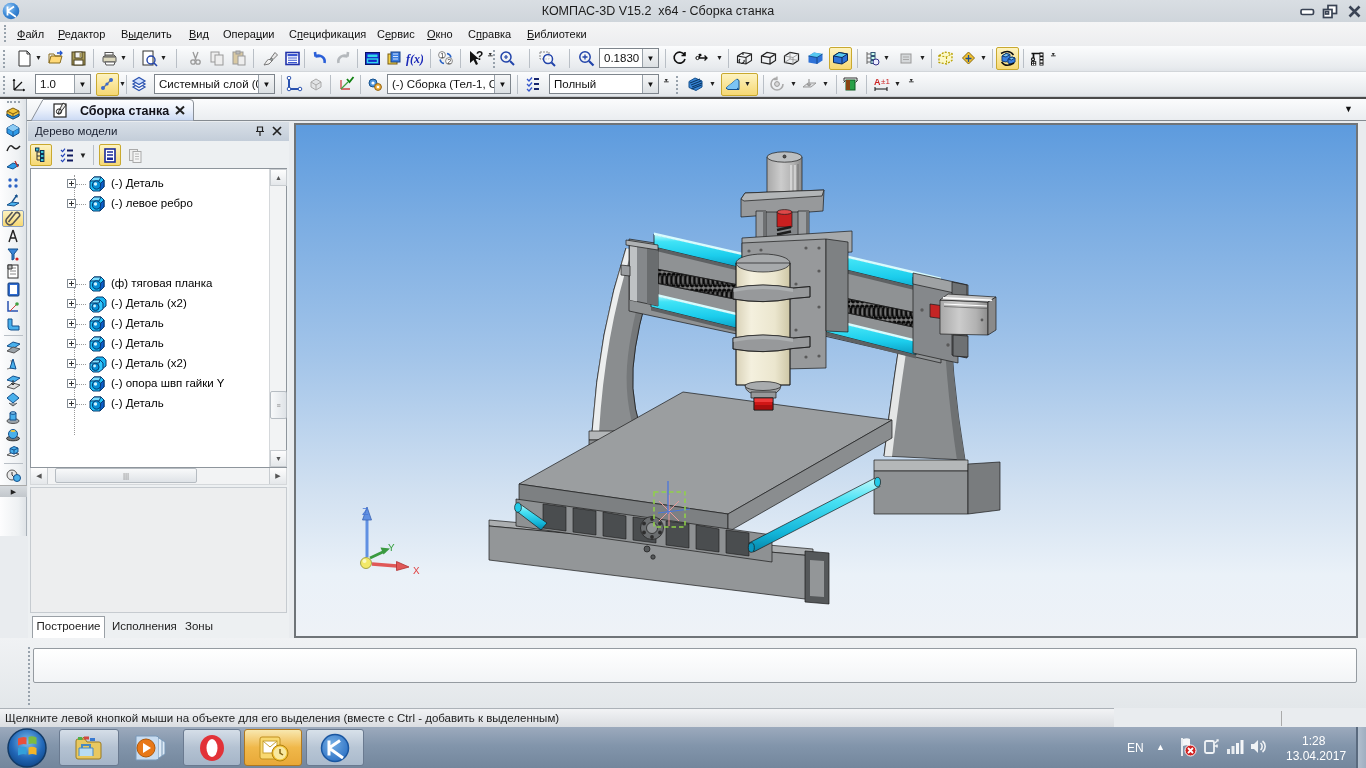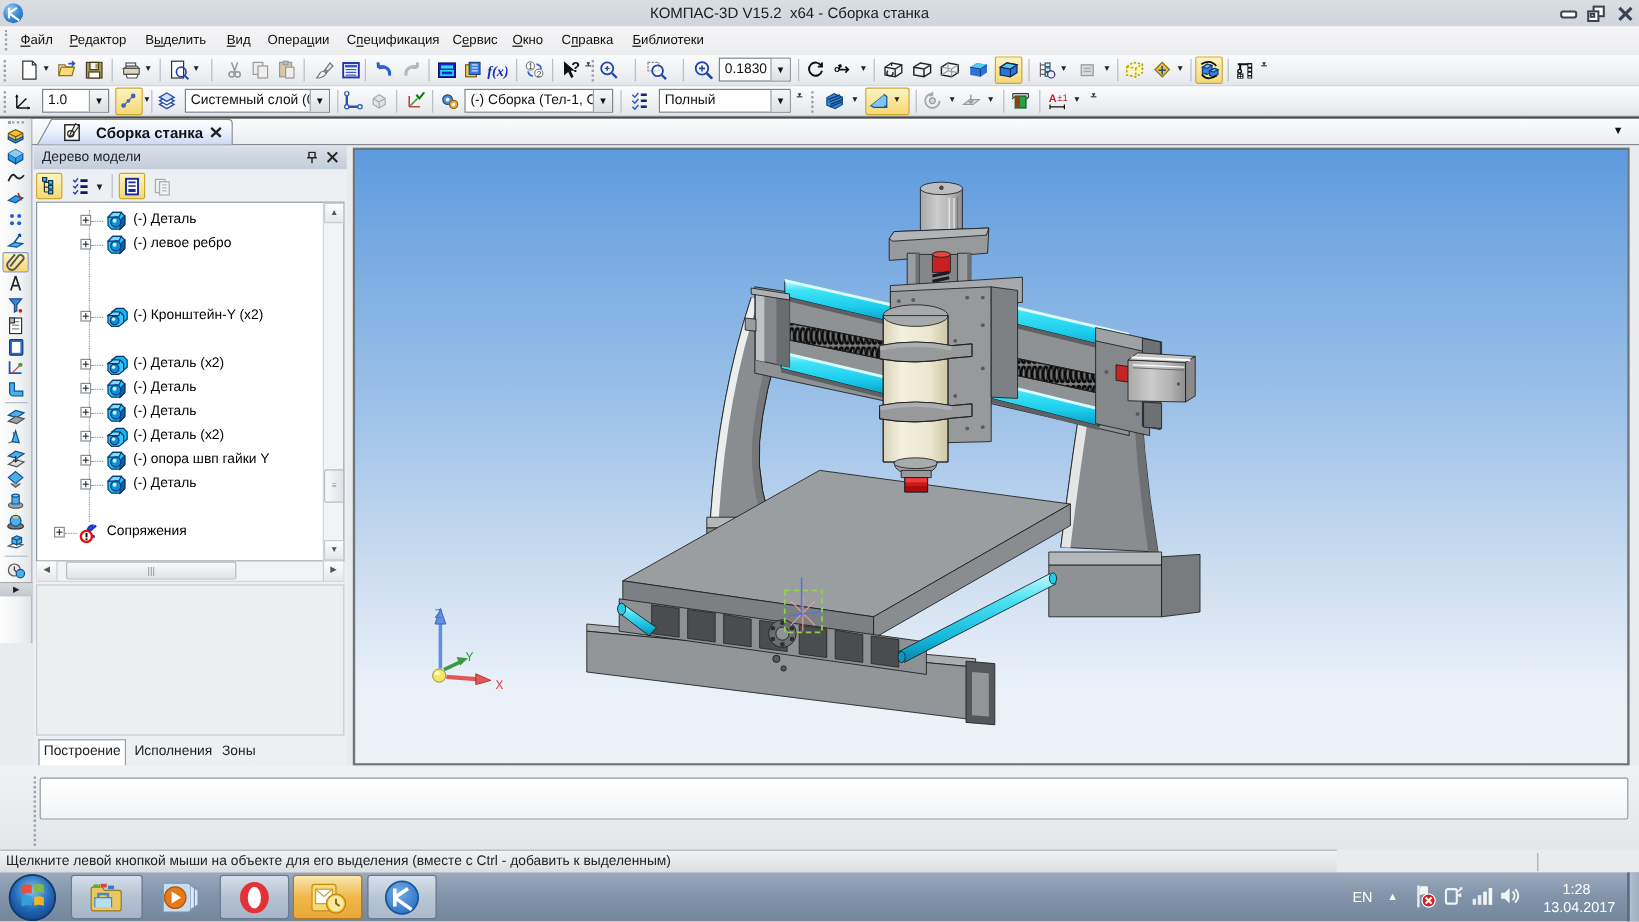--- a/index.html
+++ b/index.html
@@ -676,38 +676,34 @@
           </div>
 <div style="position:absolute;left:56px;top:0px"><svg width="20" height="20" viewBox="0 0 20 20" style="">
               <path d="M3 7 l4 -4 7 0 3 3 0 7 -4 4 -7 0 -3 -3 z" fill="#22C2F8" stroke="#063a70"></path>
               <path d="M3 7 l4 -4 7 0 -2 4 z" fill="#7ADEFF" stroke="#063a70"></path>
               <path d="M17 6 l0 7 -4 4 0 -7 z" fill="#0C5CC8" stroke="#063a70"></path>
               <circle cx="9.5" cy="11" r="4.2" fill="#0890d8" stroke="#063a70"></circle>
               <circle cx="8.5" cy="10" r="1.7" fill="#c8f0ff"></circle>
             </svg></div>
 <div style="position:absolute;left:80px;top:3px;font-size:11.5px;color:#000;white-space:nowrap">(-) левое ребро</div>
 </div>
-<div style="position:absolute;left:0;top:85px;width:100%;height:20px">
+<div style="position:absolute;left:0;top:105px;width:100%;height:20px">
 <div style="position:absolute;left:45px;top:10px;width:10px;border-top:1px dotted #999"></div>
 <div style="position:absolute;left:36px;top:5px;width:9px;height:9px;background:#fff;border:1px solid #848c94">
             <div style="position:absolute;left:1px;top:3.2px;width:5px;height:1.2px;background:#333"></div>
             <div style="position:absolute;left:3.2px;top:1px;width:1.2px;height:5px;background:#333"></div>
           </div>
 <div style="position:absolute;left:56px;top:0px"><svg width="20" height="20" viewBox="0 0 20 20" style="">
-              <g transform="translate(2,0)">
-                <path d="M4 6 l4 -3 6 0 3 3 0 6 -4 3 -6 0 -3 -3 z" fill="#18B4F0" stroke="#063a70"></path>
-              </g>
-              <g transform="translate(-1,3)">
-                <path d="M4 6 l4 -3 6 0 3 3 0 6 -4 3 -6 0 -3 -3 z" fill="#30C8FF" stroke="#063a70"></path>
-                <path d="M4 6 l4 -3 6 0 -1 3 z" fill="#7CE0FF" stroke="#063a70"></path>
-                <circle cx="9.5" cy="10" r="3.6" fill="#0890d8" stroke="#063a70"></circle>
-                <circle cx="8.6" cy="9" r="1.4" fill="#c8f0ff"></circle>
-              </g>
+              <path d="M3 7 l4 -4 7 0 3 3 0 7 -4 4 -7 0 -3 -3 z" fill="#22C2F8" stroke="#063a70"></path>
+              <path d="M3 7 l4 -4 7 0 -2 4 z" fill="#7ADEFF" stroke="#063a70"></path>
+              <path d="M17 6 l0 7 -4 4 0 -7 z" fill="#0C5CC8" stroke="#063a70"></path>
+              <circle cx="9.5" cy="11" r="4.2" fill="#0890d8" stroke="#063a70"></circle>
+              <circle cx="8.5" cy="10" r="1.7" fill="#c8f0ff"></circle>
             </svg></div>
-<div style="position:absolute;left:80px;top:3px;font-size:11.5px;color:#000;white-space:nowrap">(-) Кронштейн-Y (x2)</div>
+<div style="position:absolute;left:80px;top:3px;font-size:11.5px;color:#000;white-space:nowrap">(ф) тяговая планка</div>
 </div>
 <div style="position:absolute;left:0;top:125px;width:100%;height:20px">
 <div style="position:absolute;left:45px;top:10px;width:10px;border-top:1px dotted #999"></div>
 <div style="position:absolute;left:36px;top:5px;width:9px;height:9px;background:#fff;border:1px solid #848c94">
             <div style="position:absolute;left:1px;top:3.2px;width:5px;height:1.2px;background:#333"></div>
             <div style="position:absolute;left:3.2px;top:1px;width:1.2px;height:5px;background:#333"></div>
           </div>
 <div style="position:absolute;left:56px;top:0px"><svg width="20" height="20" viewBox="0 0 20 20" style="">
               <g transform="translate(2,0)">
                 <path d="M4 6 l4 -3 6 0 3 3 0 6 -4 3 -6 0 -3 -3 z" fill="#18B4F0" stroke="#063a70"></path>
@@ -792,34 +788,20 @@
             <div style="position:absolute;left:3.2px;top:1px;width:1.2px;height:5px;background:#333"></div>
           </div>
 <div style="position:absolute;left:56px;top:0px"><svg width="20" height="20" viewBox="0 0 20 20" style="">
               <path d="M3 7 l4 -4 7 0 3 3 0 7 -4 4 -7 0 -3 -3 z" fill="#22C2F8" stroke="#063a70"></path>
               <path d="M3 7 l4 -4 7 0 -2 4 z" fill="#7ADEFF" stroke="#063a70"></path>
               <path d="M17 6 l0 7 -4 4 0 -7 z" fill="#0C5CC8" stroke="#063a70"></path>
               <circle cx="9.5" cy="11" r="4.2" fill="#0890d8" stroke="#063a70"></circle>
               <circle cx="8.5" cy="10" r="1.7" fill="#c8f0ff"></circle>
             </svg></div>
 <div style="position:absolute;left:80px;top:3px;font-size:11.5px;color:#000;white-space:nowrap">(-) Деталь</div>
-</div>
-<div style="position:absolute;left:0;top:265px;width:100%;height:20px">
-<div style="position:absolute;left:23px;top:10px;width:10px;border-top:1px dotted #999"></div>
-<div style="position:absolute;left:14px;top:5px;width:9px;height:9px;background:#fff;border:1px solid #848c94">
-            <div style="position:absolute;left:1px;top:3.2px;width:5px;height:1.2px;background:#333"></div>
-            <div style="position:absolute;left:3.2px;top:1px;width:1.2px;height:5px;background:#333"></div>
-          </div>
-<div style="position:absolute;left:34px;top:0px"><svg width="20" height="20" viewBox="0 0 20 20" style="">
-              <path d="M13 4 a4.5 4.5 0 1 0 1 8.8 M9 9 l6 -5" fill="none" stroke="#1a3acc" stroke-width="2.2"></path>
-              <circle cx="7" cy="13" r="4.6" fill="#fff" stroke="#e01010" stroke-width="2"></circle>
-              <rect x="6.3" y="10.2" width="1.6" height="3.6" fill="#111"></rect>
-              <rect x="6.3" y="14.6" width="1.6" height="1.5" fill="#111"></rect>
-            </svg></div>
-<div style="position:absolute;left:58px;top:3px;font-size:11.5px;color:#000;white-space:nowrap">Сопряжения</div>
 </div>
 <div style="position:absolute;right:0;top:0;width:17px;height:298px;background:#F2F3F4;border-left:1px solid #D5D8DB">
 <div style="position:absolute;top:0;left:0;width:17px;height:17px;background:linear-gradient(#FDFDFD,#E4E7EA);border:1px solid #C8CCD0;text-align:center;font-size:7px;color:#555;line-height:16px">▲</div>
 <div style="position:absolute;bottom:0;left:0;width:17px;height:17px;background:linear-gradient(#FDFDFD,#E4E7EA);border:1px solid #C8CCD0;text-align:center;font-size:7px;color:#555;line-height:16px">▼</div>
 <div style="position:absolute;top:222px;left:0;width:17px;height:28px;background:linear-gradient(90deg,#F8F9FA,#DFE3E7);border:1px solid #B6BCC2;border-radius:2px;display:flex;align-items:center;justify-content:center">
             <span style="font-size:7px;color:#888;letter-spacing:0">≡</span>
           </div>
 </div>
 </div>
     </div>

